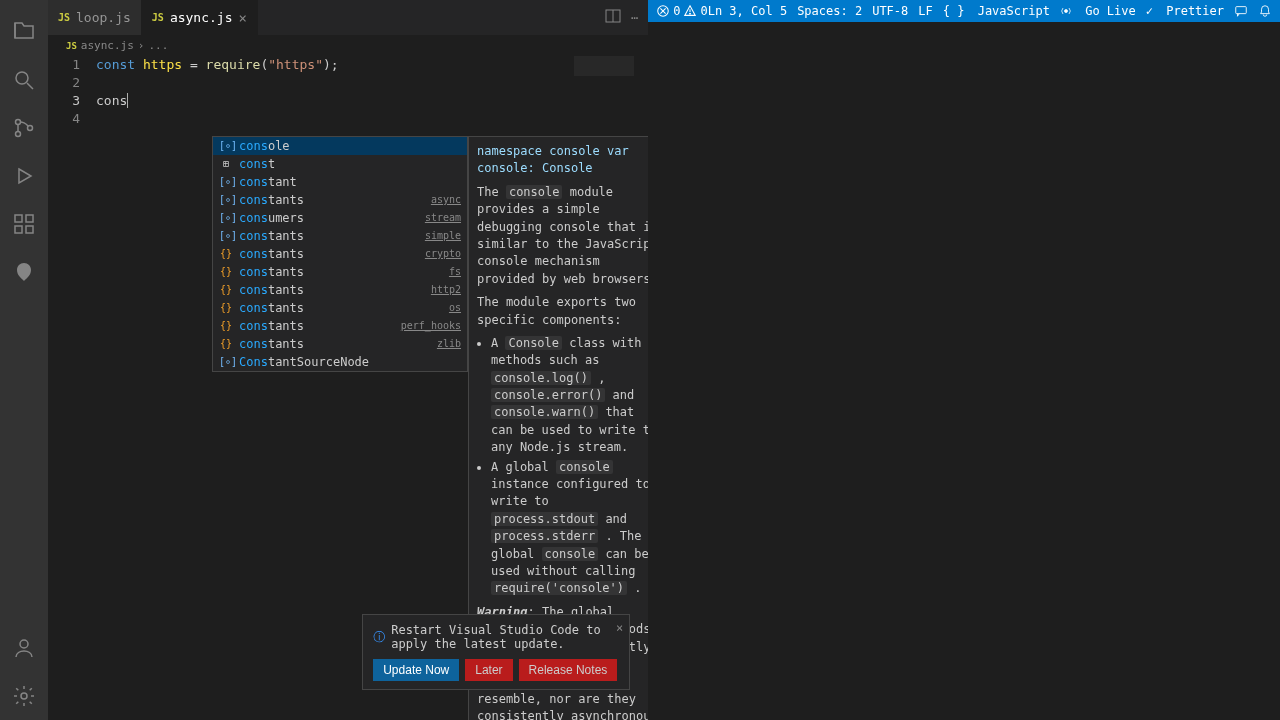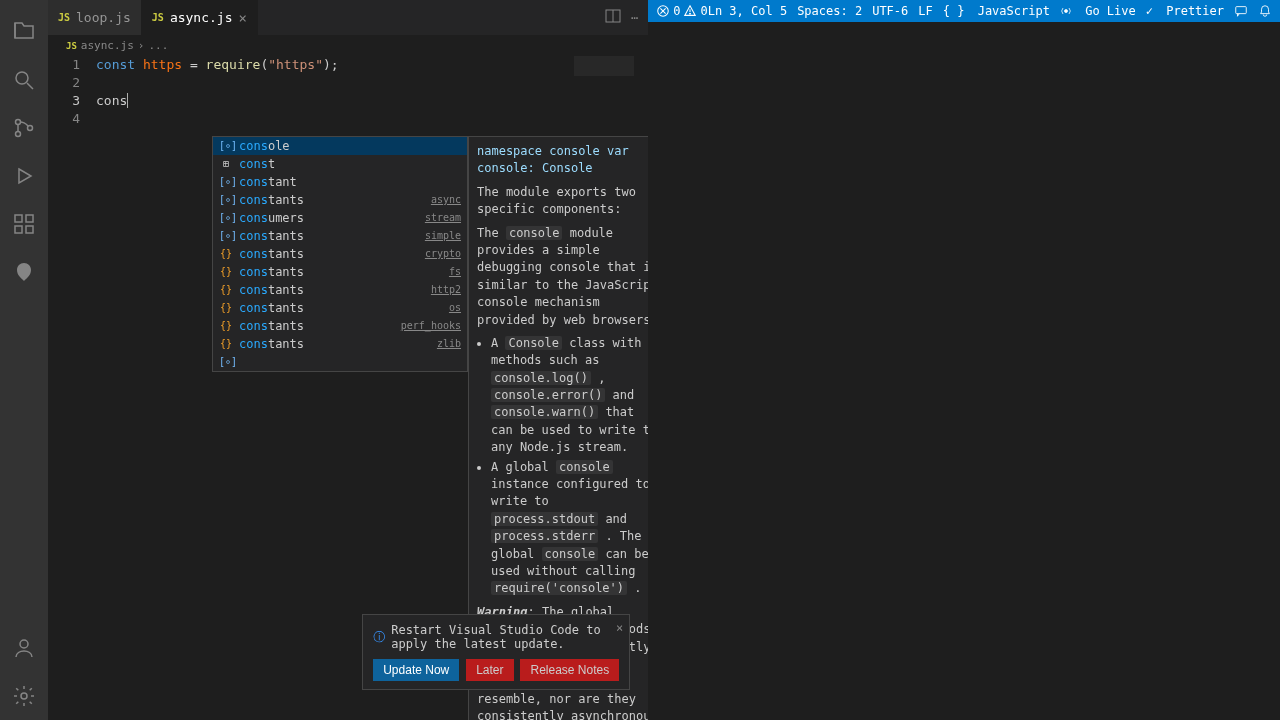--- a/index.html
+++ b/index.html
@@ -45,21 +45,21 @@
 .tab-actions { margin-left: auto; display: flex; align-items: center; gap: 10px; padding-right: 10px; color: #858585; }
 .breadcrumb { padding: 4px 18px; font-size: 11px; color: #888; display: flex; gap: 4px; align-items: center; }
 .breadcrumb .js-icon { color: #cbcb41; font-weight: bold; font-size: 9px; }
 .editor-body { flex: 1; position: relative; font-family: Consolas, monospace; font-size: 13px; overflow: hidden; }
 .code-lines { padding-left: 0; }
 .line { display: flex; height: 18px; line-height: 18px; }
 .gutter { width: 48px; text-align: right; padding-right: 16px; color: #858585; }
 .line.current .gutter { color: #c6c6c6; }
 .code { white-space: pre; }
 .kw { color: #569cd6; }
-.var { color: #f97316; }
+.var { color: #fde047; }
 .fn { color: #dcdcaa; }
 .str { color: #ce9178; }
 .cursor { border-left: 1px solid #aeafad; animation: blink 1s infinite; }
 @keyframes blink { 50% { opacity: 0; } }
 .minimap { position: absolute; right: 14px; top: 0; width: 60px; height: 100%; background: #1e1e1e; }
 .minimap-slider { position: absolute; top: 0; width: 60px; height: 20px; background: rgba(100,100,100,0.15); }
 .scrollbar { position: absolute; right: 0; top: 0; width: 14px; height: 100%; background: #1e1e1e; }
 .suggest-widget {
   position: absolute; left: 164px; top: 80px;
   width: 256px; background: #252526;
@@ -95,21 +95,21 @@
 .details-widget li { margin: 2px 0; }
 .notification {
   position: absolute; right: 18px; bottom: 30px;
   width: 268px; background: #252526;
   border: 1px solid #454545; padding: 8px 10px;
   font-size: 12px; z-index: 20;
 }
 .notification .msg { display: flex; align-items: center; gap: 6px; color: #ccc; }
 .notification .info-icon { color: #3794ff; }
 .notification .close-n { position: absolute; right: 6px; top: 6px; color: #888; cursor: pointer; }
-.notification .actions { display: flex; gap: 6px; justify-content: space-between; margin-top: 8px; }
+.notification .actions { display: flex; gap: 6px; justify-content: flex-start; margin-top: 8px; }
 .notification .btn {
   padding: 4px 10px; font-size: 12px; border: none;
   background: #b91c1c; color: #ccc; cursor: pointer;
 }
 .notification .btn.primary { background: #0e639c; color: #fff; }
 .status-bar {
   height: 22px; background: #007acc; color: #fff;
   display: flex; align-items: center; font-size: 12px;
   padding: 0 8px;
 }
@@ -279,29 +279,30 @@
               <span class="suggest-label"><span class="match">cons</span>tants</span>
               <span class="suggest-detail">perf_hooks</span>
             </div>
             <div class="suggest-row">
               <span class="suggest-icon cls-i">{}</span>
               <span class="suggest-label"><span class="match">cons</span>tants</span>
               <span class="suggest-detail">zlib</span>
             </div>
             <div class="suggest-row">
               <span class="suggest-icon var-i">[∘]</span>
+              <span class="suggest-label"><span class="match">Cons</span>tantSourceNode</span>
               <span class="suggest-detail"></span>
             </div>
           </div>
 
         <div class="details-widget">
           <span class="close-d">×</span>
           <div class="header">namespace console var console: Console</div>
+          <p><span>The </span><span class="mono">console</span><span> module provides a simple debugging console that is similar to the JavaScript console mechanism provided by web browsers.</span></p>
           <p>The module exports two specific components:</p>
-          <p><span>The </span><span class="mono">console</span><span> module provides a simple debugging console that is similar to the JavaScript console mechanism provided by web browsers.</span></p>
           <ul>
             <li><span>A </span><span class="mono">Console</span><span> class with methods such as </span><span class="mono">console.log()</span><span> , </span><span class="mono">console.error()</span><span> and </span><span class="mono">console.warn()</span><span> that can be used to write to any Node.js stream.</span></li>
             <li><span>A global </span><span class="mono">console</span><span> instance configured to write to </span><span class="mono">process.stdout</span><span> and </span><span class="mono">process.stderr</span><span> . The global </span><span class="mono">console</span><span> can be used without calling </span><span class="mono">require('console')</span><span> .</span></li>
           </ul>
           <p><i><b>Warning</b></i><span>: The global console object's methods are neither consistently synchronous like the browser APIs they resemble, nor are they consistently asynchronous like all other Node.js streams. See the </span></p>
 
         </div>
 
         <div class="minimap">
             <div class="minimap-slider"></div>
@@ -337,21 +338,21 @@
             <path d="M8 2l6 11H2z"></path>
             <line x1="8" y1="6" x2="8" y2="9"></line>
             <circle cx="8" cy="11" r="0.5" fill="currentColor"></circle>
           </svg>
         <span>0</span>
       </div>
     </div>
     <div class="status-right">
       <div class="status-item">Ln 3, Col 5</div>
       <div class="status-item">Spaces: 2</div>
-      <div class="status-item">UTF-6</div>
+      <div class="status-item">UTF-8</div>
       <div class="status-item">LF</div>
       <div class="status-item"><span>{ }</span>&nbsp;<span>JavaScript</span></div>
       <div class="status-item"><svg width="12" height="12" viewBox="0 0 16 16" fill="none" stroke="currentColor">
             <circle cx="8" cy="8" r="2" fill="currentColor"></circle>
             <path d="M4 4a6 6 0 000 8M12 4a6 6 0 010 8"></path>
           </svg>&nbsp;<span>Go Live</span></div>
       <div class="status-item"><span>✓</span>&nbsp;<span>Prettier</span></div>
       <div class="status-item">
           <svg width="14" height="14" viewBox="0 0 16 16" fill="none" stroke="currentColor">
             <rect x="2" y="3" width="12" height="8" rx="1"></rect>

